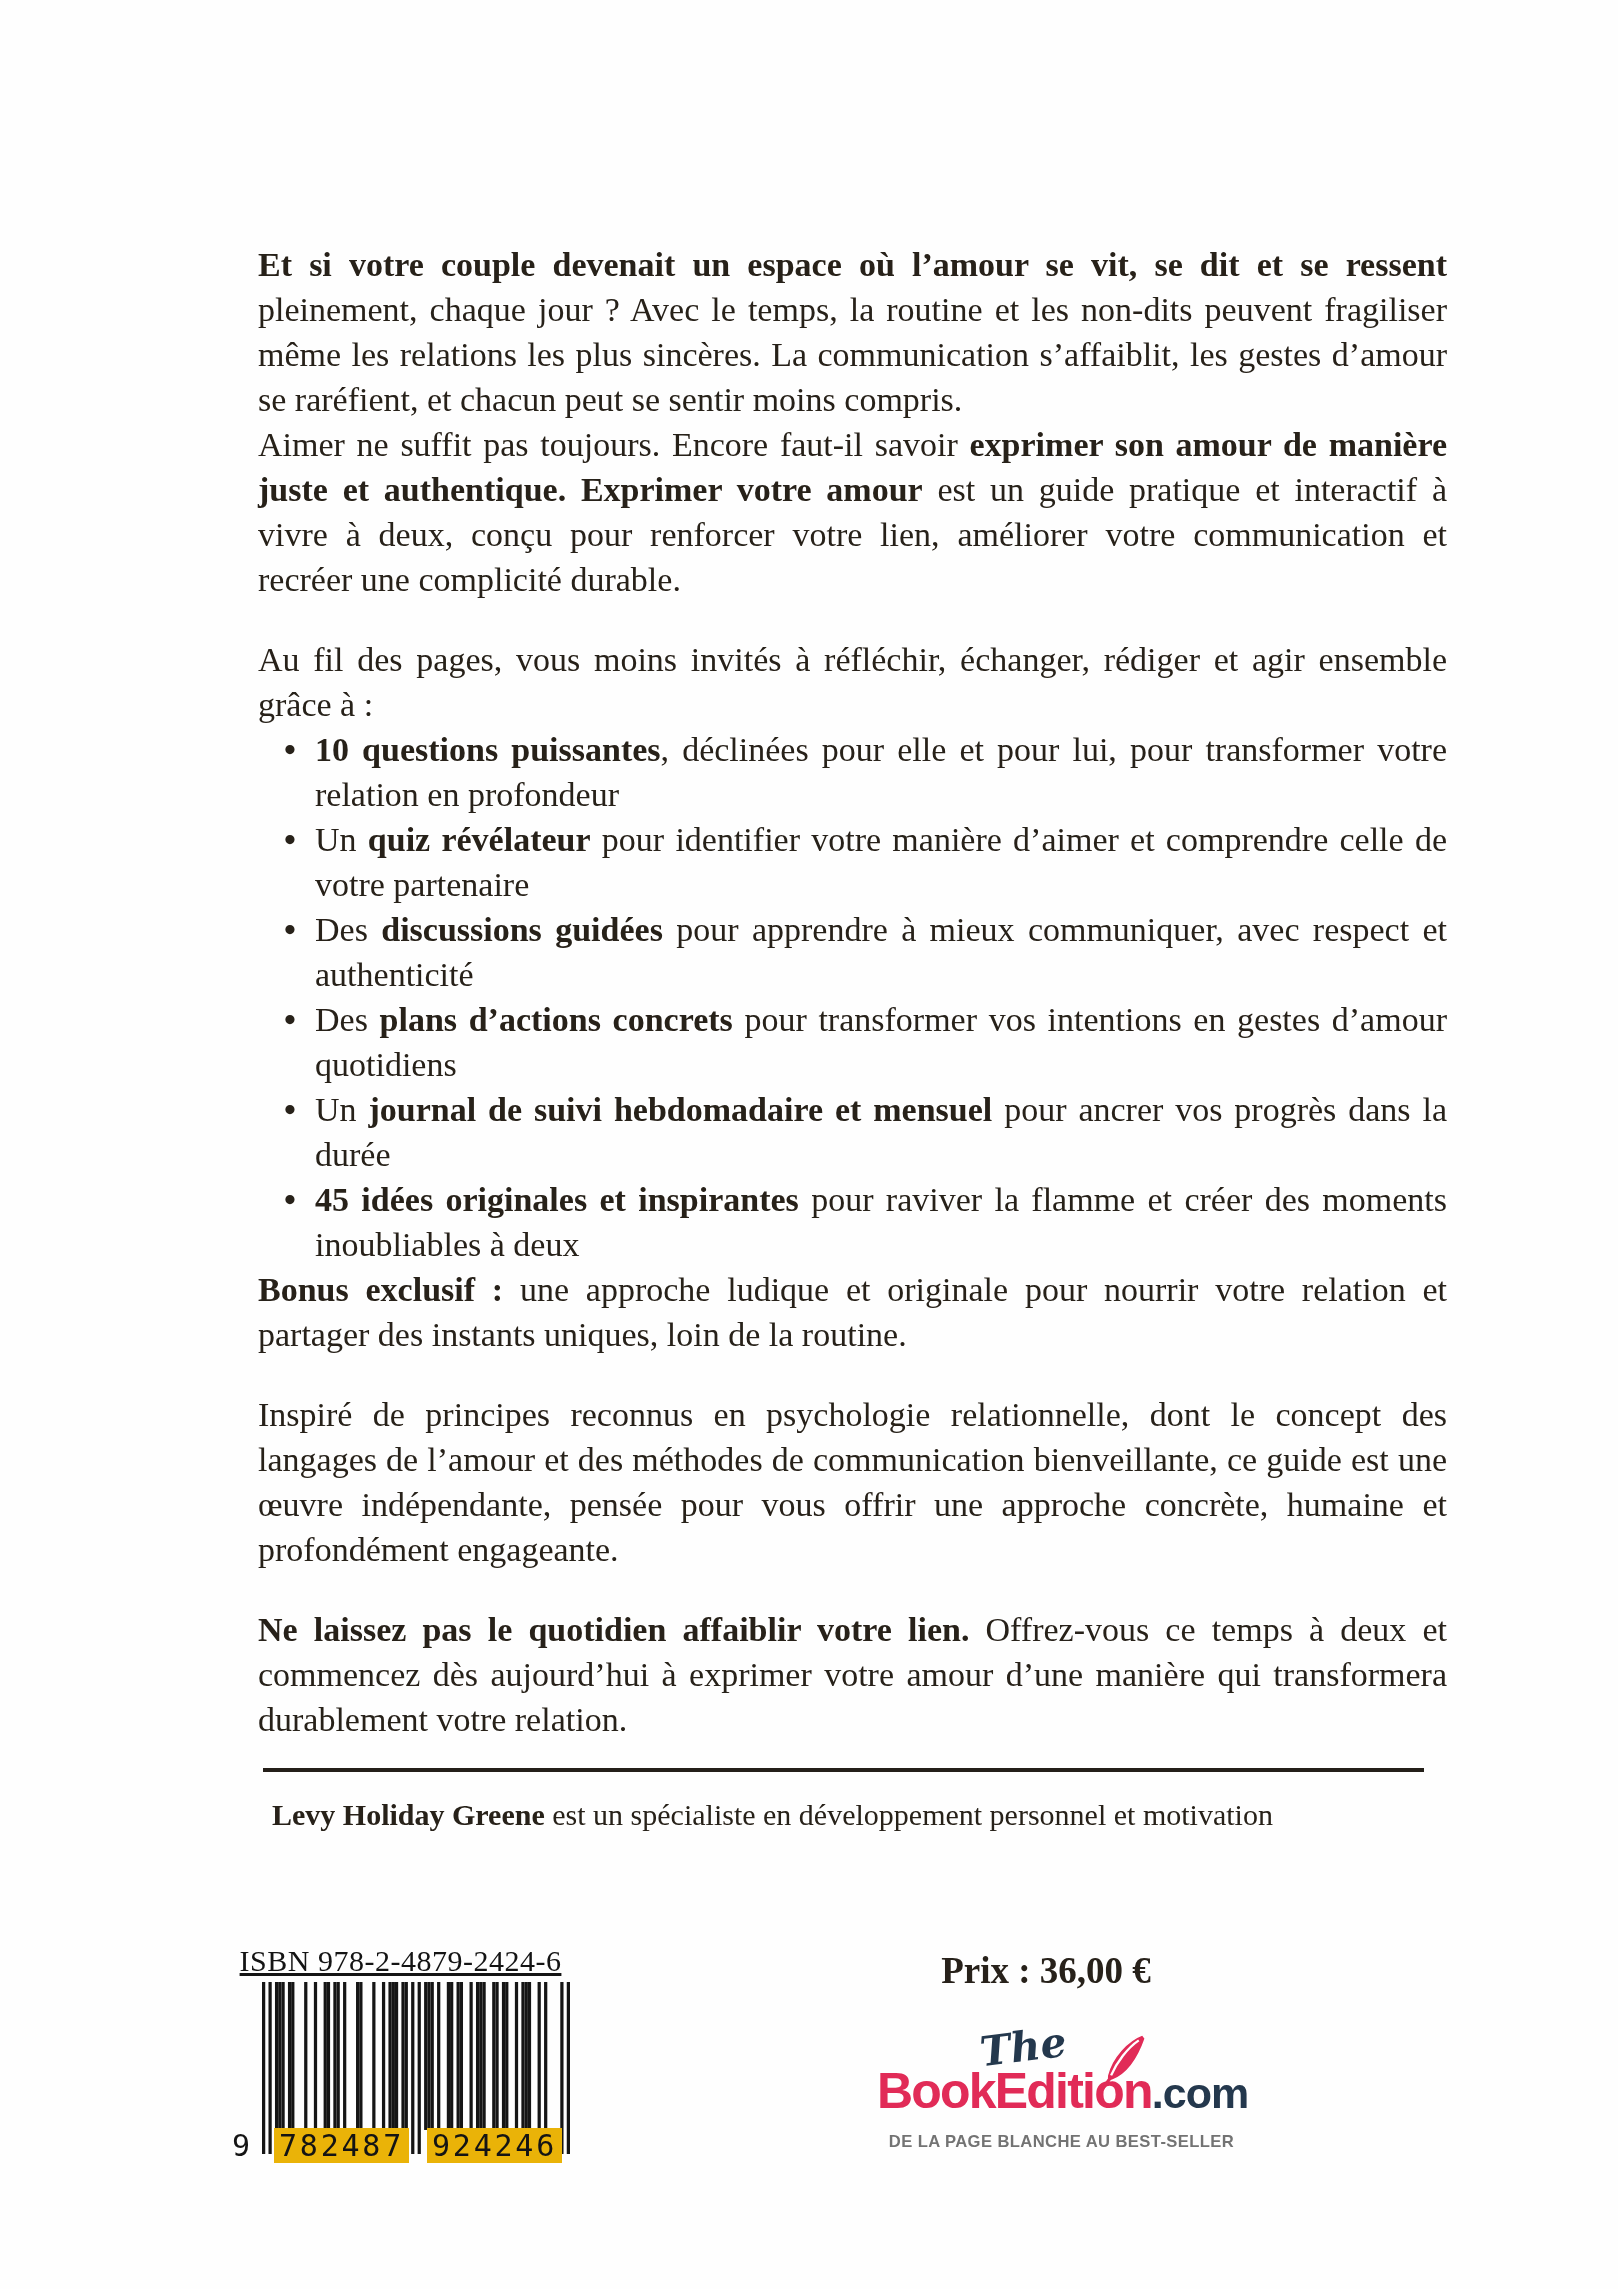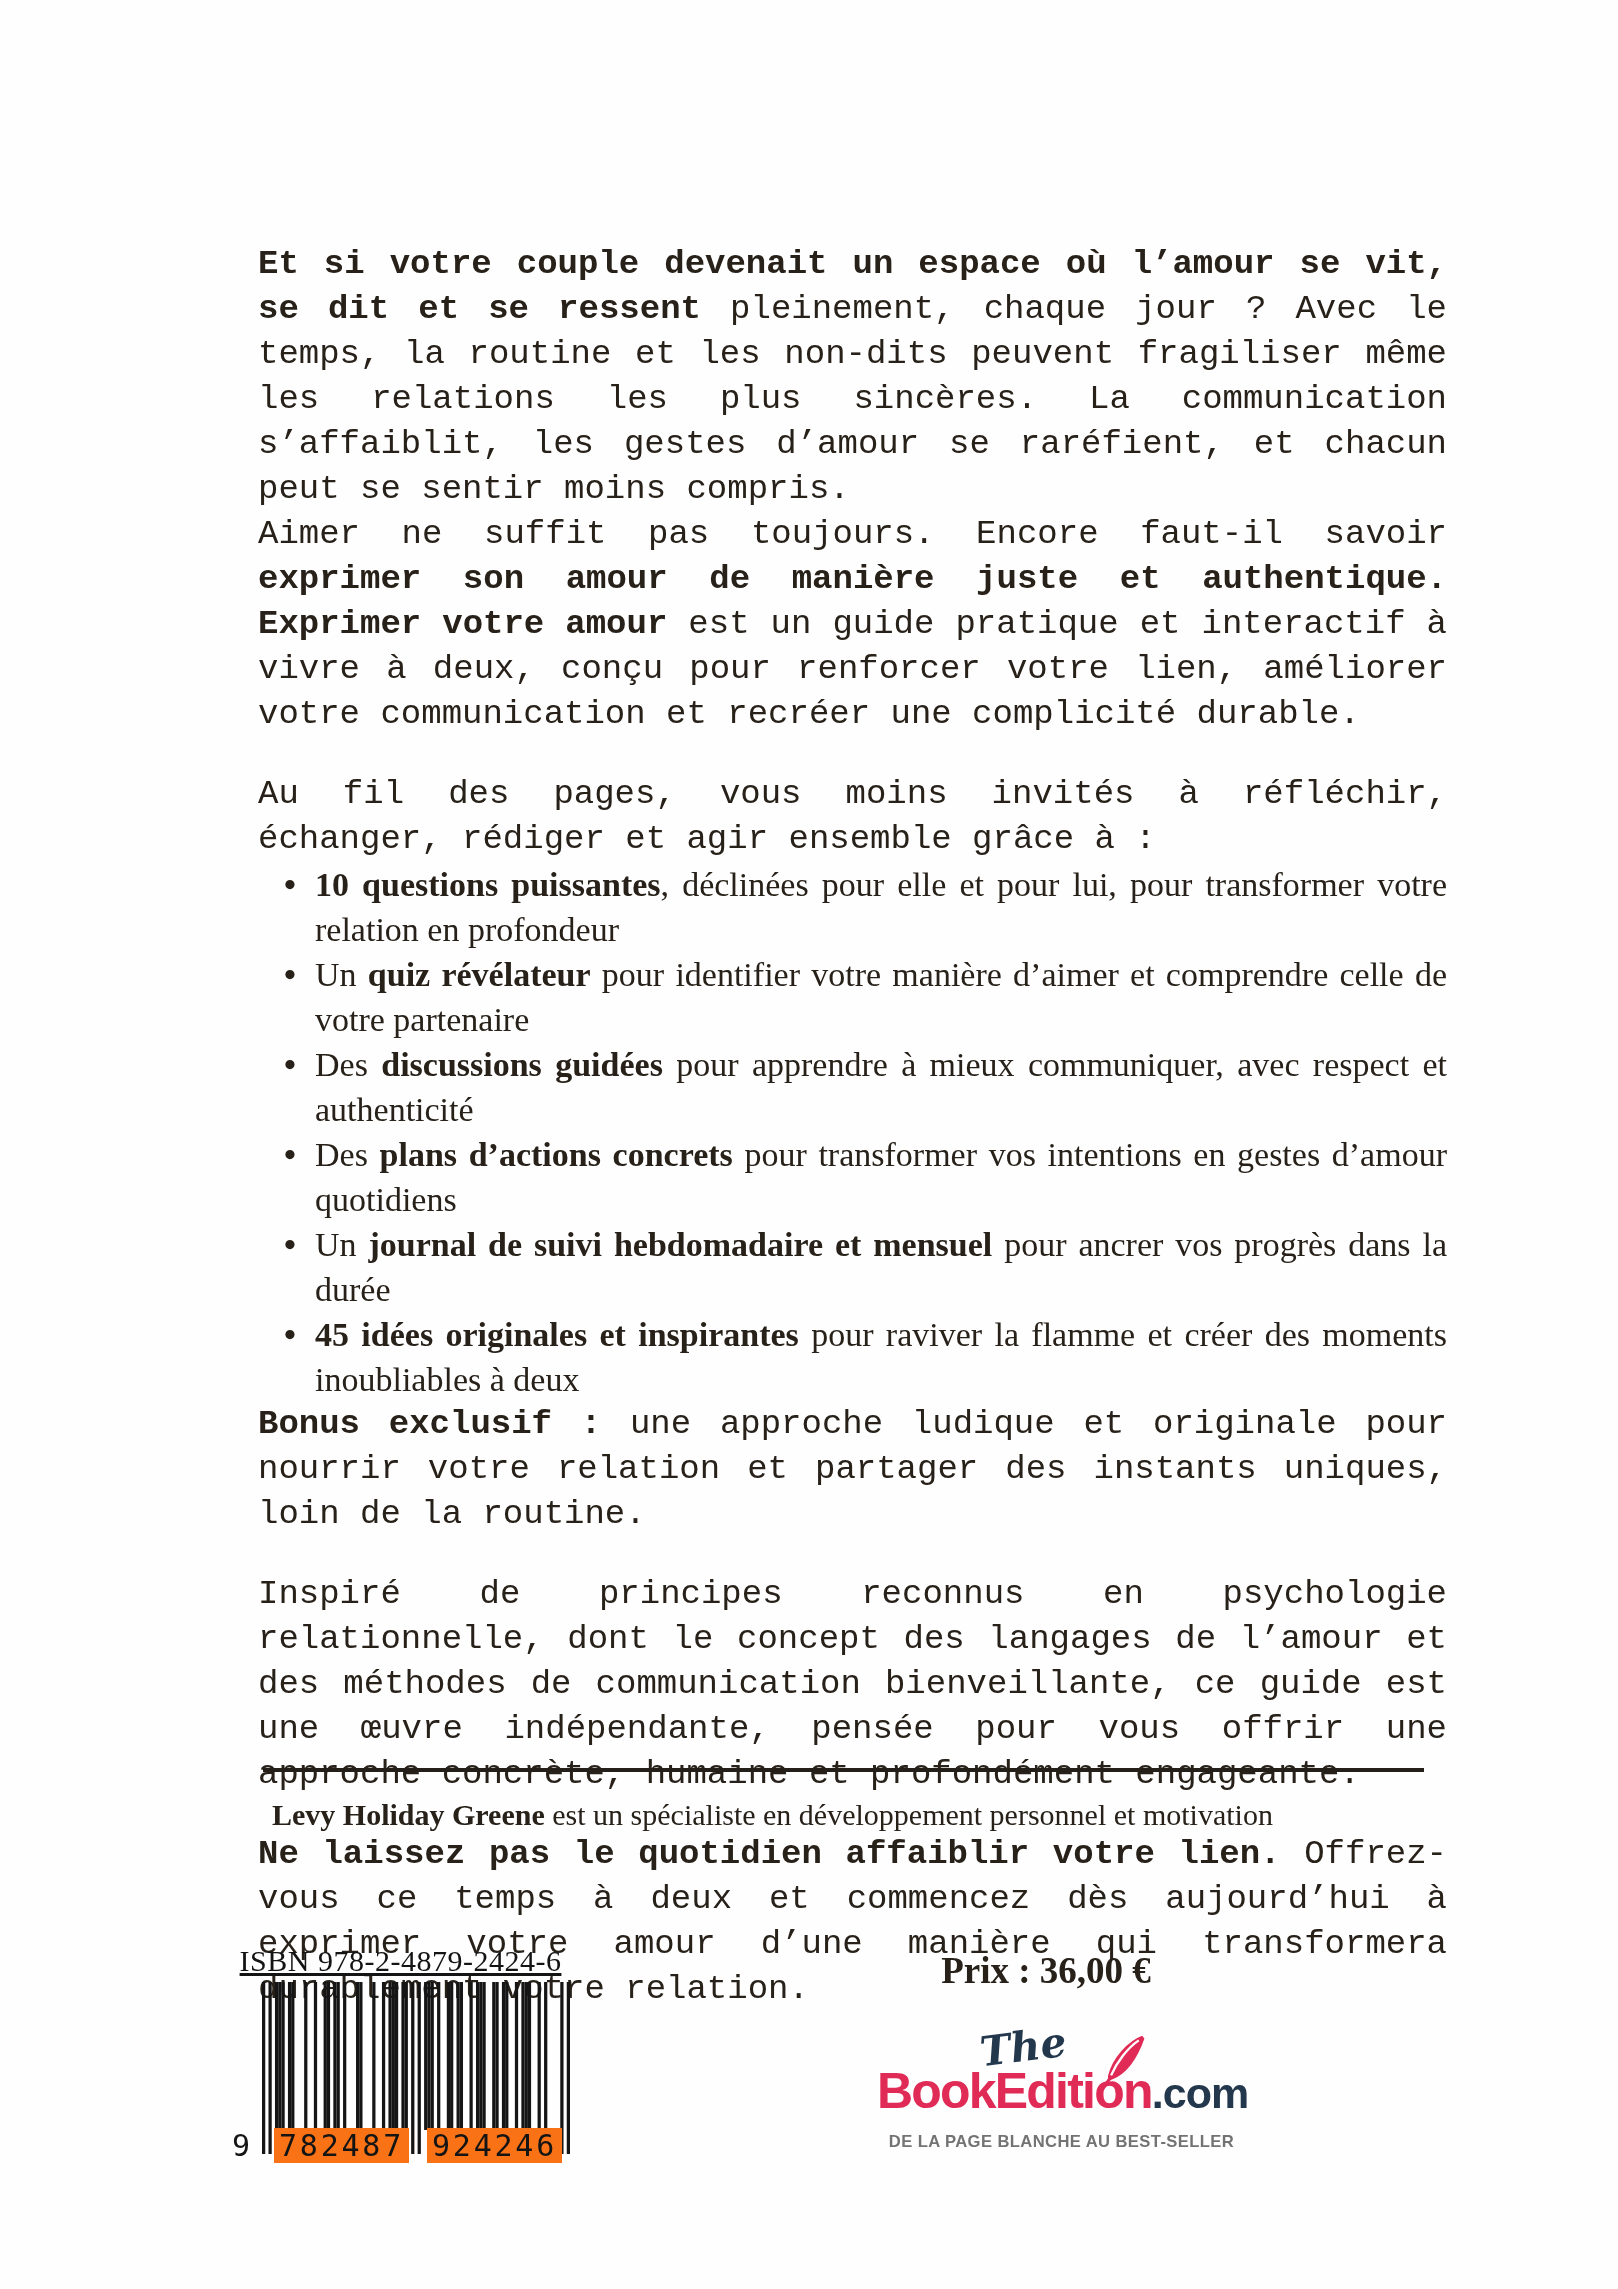--- a/index.html
+++ b/index.html
@@ -17,21 +17,21 @@
   
   .copy {
     position: absolute;
     left: 258px;
     top: 242px;
     width: 1189px;
     font-size: 34px;
     line-height: 45px;
     text-align: justify;
   }
-  .copy p { margin: 0; font-family: Liberation Mono, monospace; }
+  .copy p { margin: 0; }
   .copy b { font-weight: bold; }
   .gap-before { margin-top: 35px !important; }
 
   ul.features {
     margin: 0;
     padding: 0;
     list-style: none;
   }
   ul.features li {
     position: relative;
@@ -96,21 +96,21 @@
     height: 172px;
     fill: #151515;
   }
   .bc-digits span {
     position: absolute;
     top: 146px;
     font-family: "DejaVu Sans Mono", monospace;
     font-size: 30px;
     line-height: 35px;
     color: #141414;
-    background: #f97316;
+    background: #eab308;
     text-align: center;
   }
   .bc-prefix { left: -35px; width: 28px; background: transparent !important; }
   .bc-g1 { left: 12px;  width: 135px; letter-spacing: 2.8px; }
   .bc-g2 { left: 165px; width: 135px; letter-spacing: 2.8px; }
 
   
   .price {
     position: absolute;
     left: 877px;

